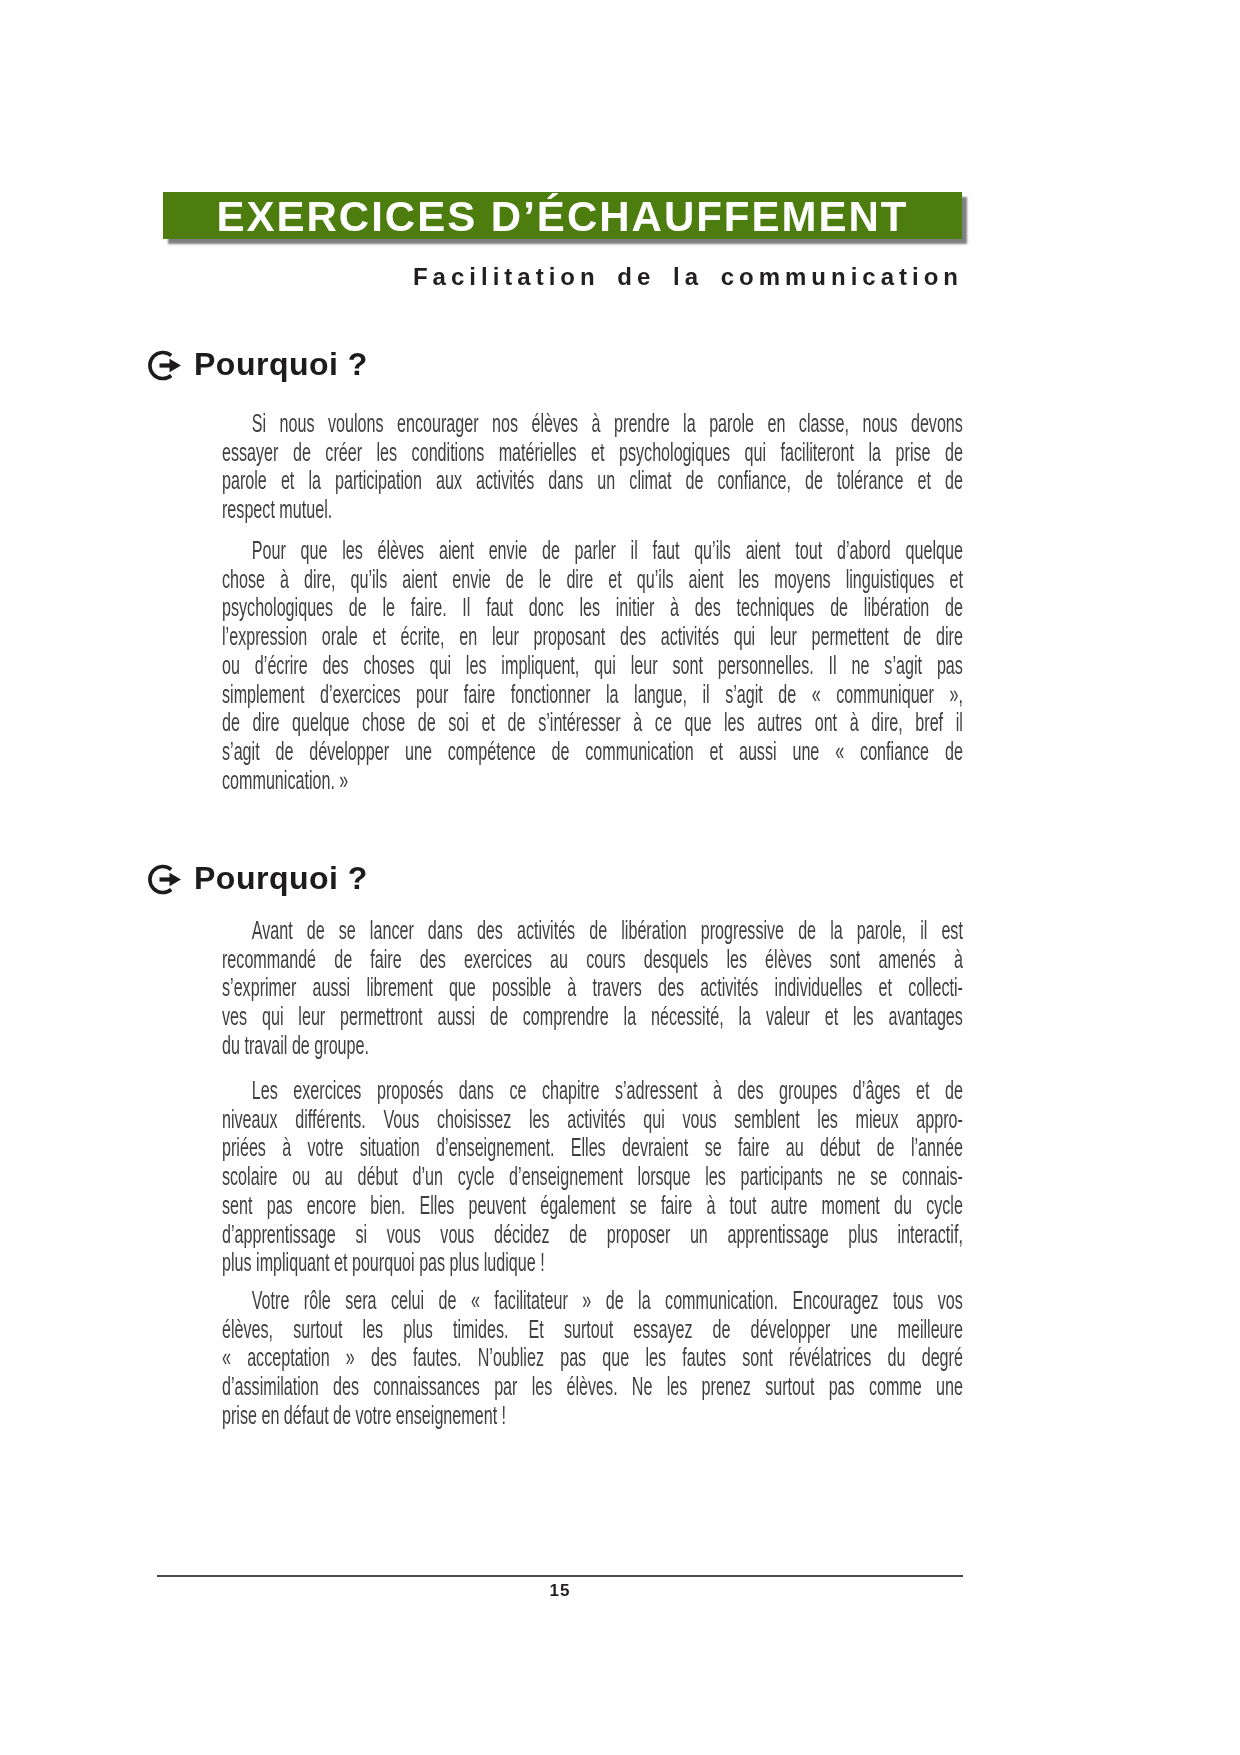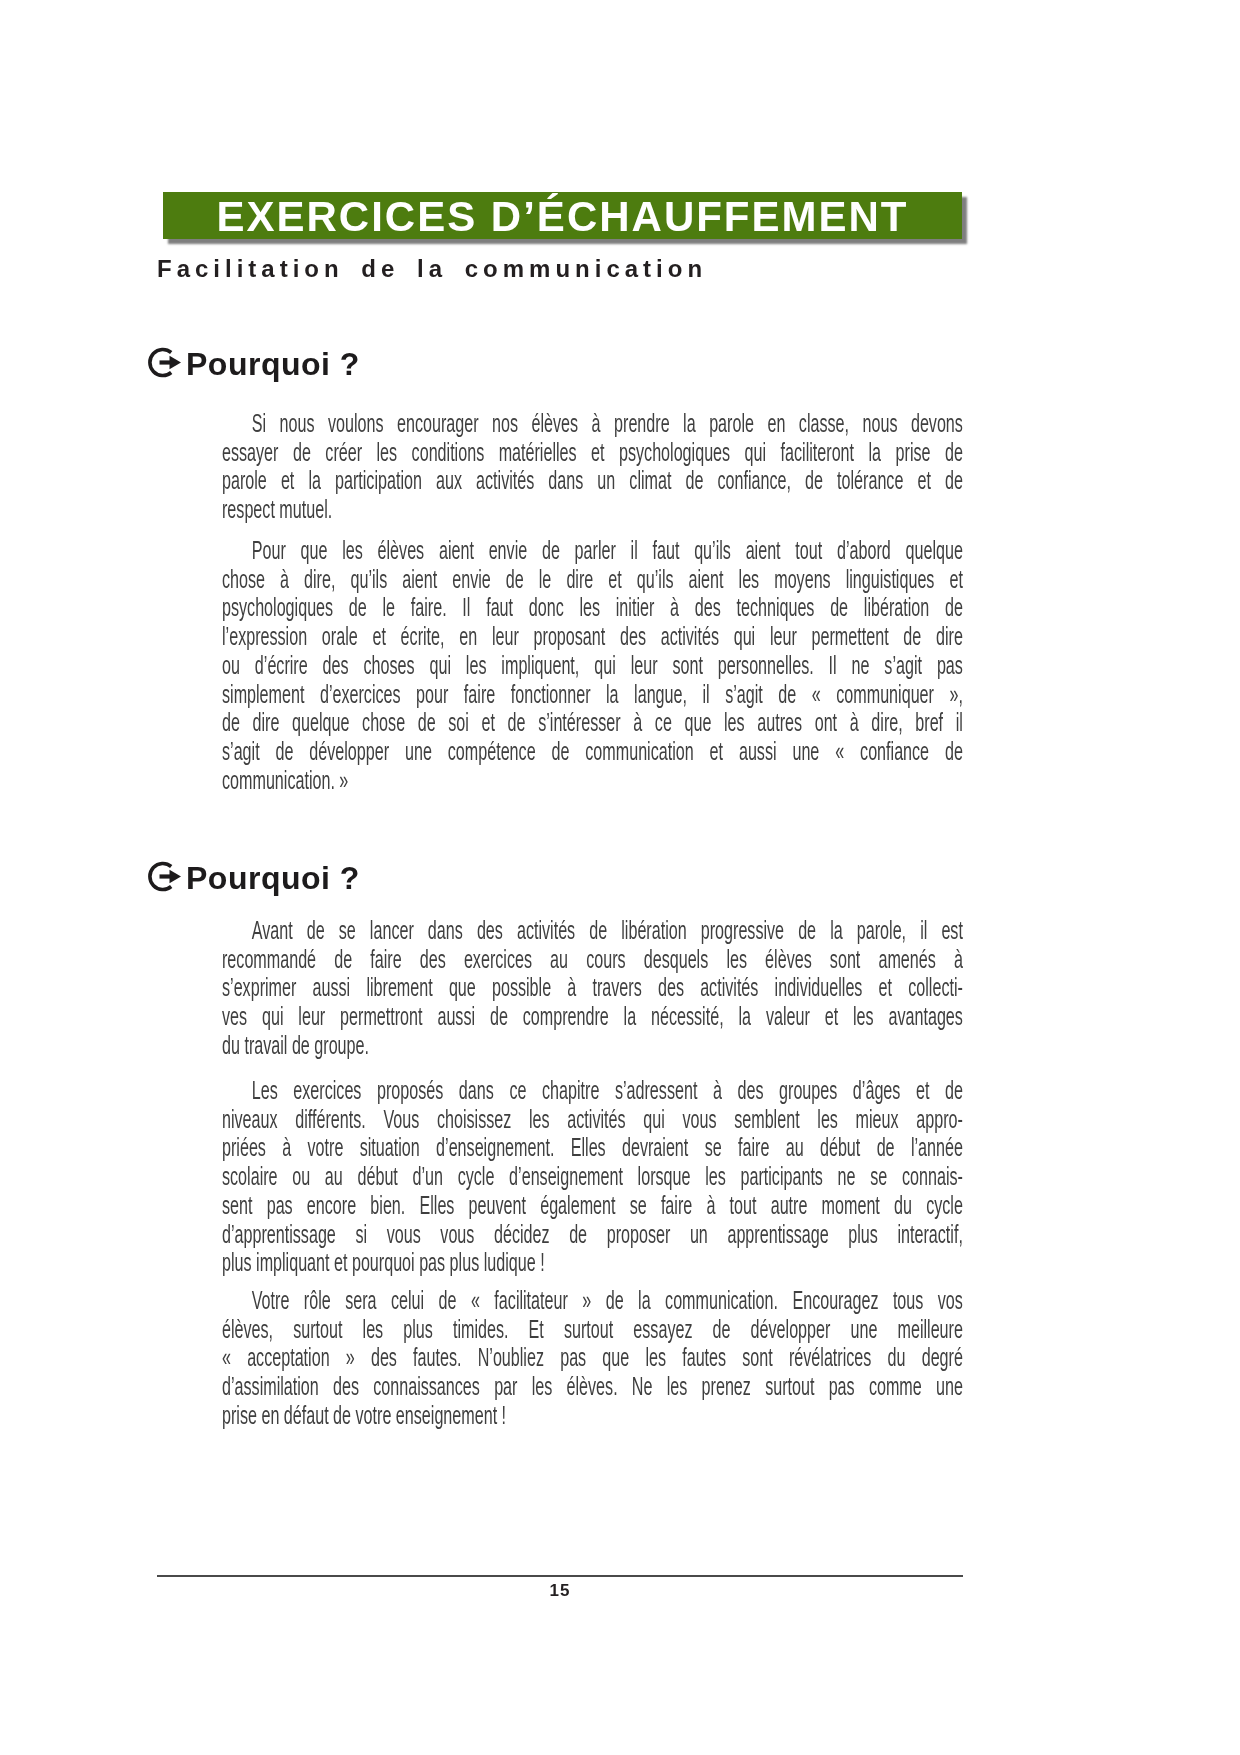--- a/index.html
+++ b/index.html
@@ -22,36 +22,36 @@
   .banner-title {
     color: #ffffff;
     font-size: 42px;
     font-weight: bold;
     letter-spacing: 2px;
     white-space: nowrap;
     padding-top: 2px;
   }
   .subtitle {
     position: absolute;
-    left: 157px; top: 255px;
+    left: 157px; top: 263px;
     width: 806px;
-    text-align: left;
+    text-align: right;
     color: #231f20;
     font-size: 24px;
     font-weight: bold;
     letter-spacing: 5px;
     word-spacing: 6px;
     white-space: nowrap;
   }
   .section-heading {
     position: absolute;
     left: 146px;
     display: flex;
-    align-items: flex-start;
-    gap: 3px;
+    align-items: flex-end;
+    gap: 11px;
   }
   .section-heading .htext {
     color: #1d1b1c;
     font-size: 32px;
     font-weight: bold;
     line-height: 40px;
     letter-spacing: 0.5px;
     white-space: nowrap;
   }
   .hicon { width: 37px; height: 37px; display: block; }

